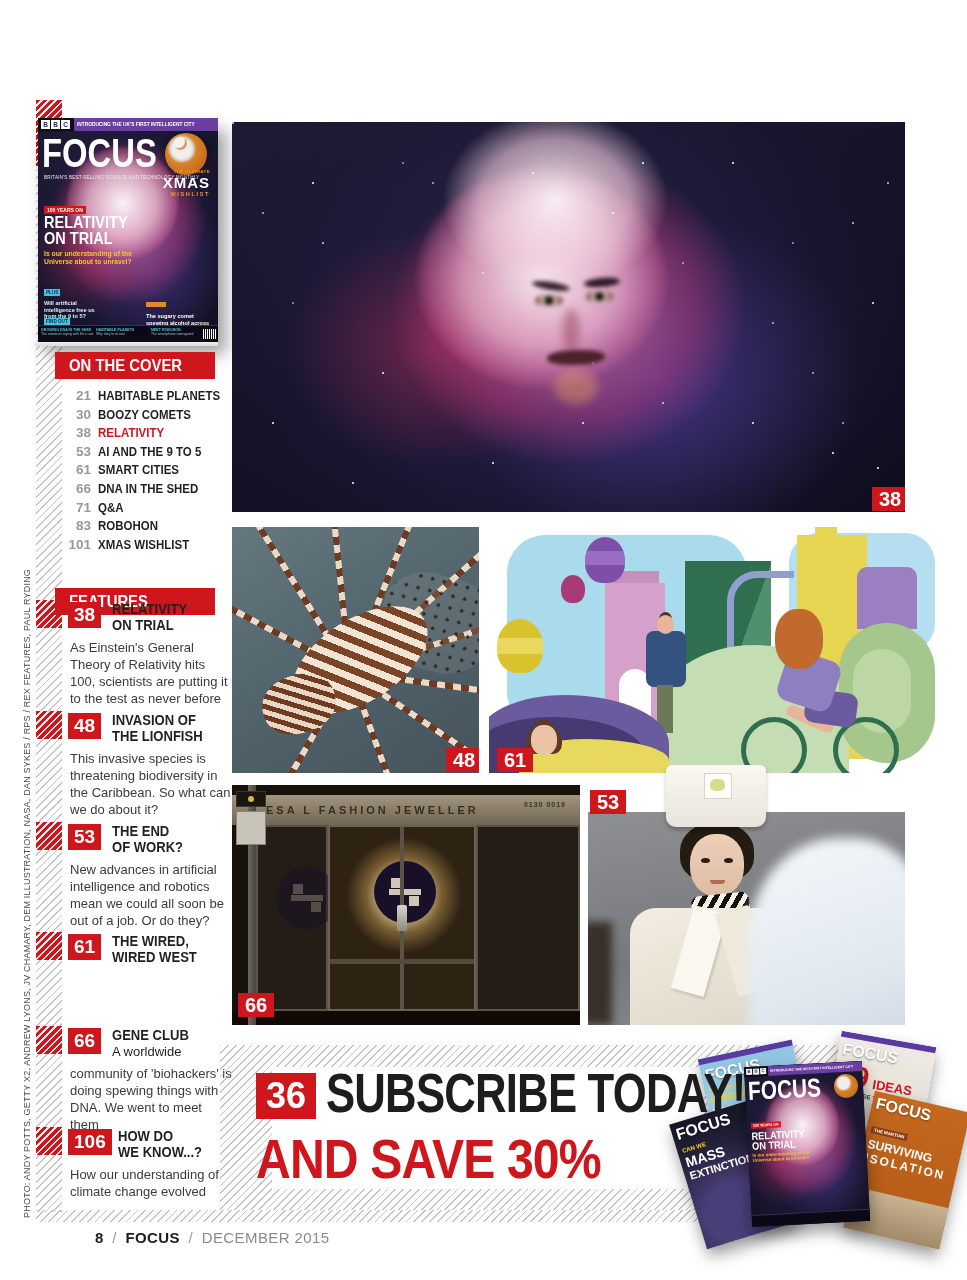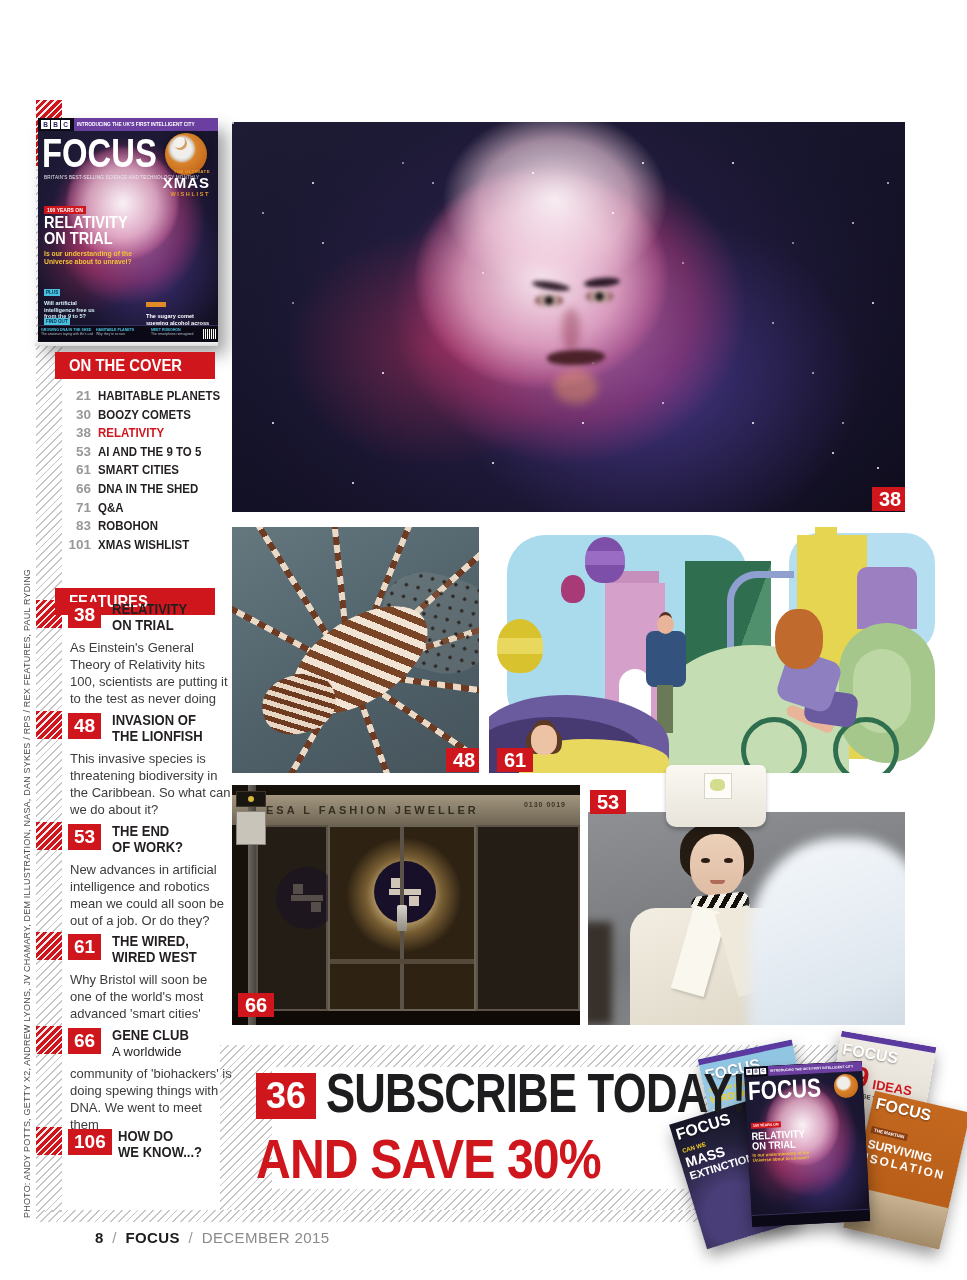--- a/index.html
+++ b/index.html
@@ -326,21 +326,21 @@
   </div>
 
   <div class="abs secbar" style="top:588px;"><span class="cond" style="transform:scaleX(.9);">FEATURES</span></div>
 
   <div class="fb" style="top:600px;">
     <span class="fnum">38</span>
     <div class="ftitle">
       <div><span class="cond" style="transform:scaleX(.9);">RELATIVITY</span></div>
       <div><span class="cond" style="transform:scaleX(.9);">ON TRIAL</span></div>
     </div>
-    <div class="fdesc">As Einstein's General Theory of Relativity hits 100, scientists are putting it to the test as never doing</div>
+    <div class="fdesc">As Einstein's General Theory of Relativity hits 100, scientists are putting it to the test as never before</div>
   </div>
   <div class="fb" style="top:711px;">
     <span class="fnum">48</span>
     <div class="ftitle">
       <div><span class="cond" style="transform:scaleX(.9);">INVASION OF</span></div>
       <div><span class="cond" style="transform:scaleX(.9);">THE LIONFISH</span></div>
     </div>
     <div class="fdesc">This invasive species is threatening biodiversity in the Caribbean. So what can we do about it?</div>
   </div>
   <div class="fb" style="top:822px;">
@@ -350,36 +350,36 @@
       <div><span class="cond" style="transform:scaleX(.9);">OF WORK?</span></div>
     </div>
     <div class="fdesc">New advances in artificial intelligence and robotics mean we could all soon be out of a job. Or do they?</div>
   </div>
   <div class="fb" style="top:932px;">
     <span class="fnum">61</span>
     <div class="ftitle">
       <div><span class="cond" style="transform:scaleX(.9);">THE WIRED,</span></div>
       <div><span class="cond" style="transform:scaleX(.9);">WIRED WEST</span></div>
     </div>
-    <div class="fdesc">Why Bristol will soon be one of the world's most advanced 'smart cities'</div>
   </div>
   <div class="fb" style="top:1026px;">
     <span class="fnum">66</span>
     <div class="ftitle">
       <div><span class="cond" style="transform:scaleX(.9);">GENE CLUB</span></div>
       <div class="t2reg">A worldwide</div>
     </div>
     <div class="fdesc">community of 'biohackers' is doing spewing things with DNA. We went to meet them</div>
   </div>
   <div class="fb" style="top:1127px;">
     <span class="fnum">106</span>
     <div class="ftitle" style="margin-left:63px;">
       <div><span class="cond" style="transform:scaleX(.9);">HOW DO</span></div>
       <div><span class="cond" style="transform:scaleX(.9);">WE KNOW...?</span></div>
     </div>
+    <div class="fdesc">How our understanding of climate change evolved</div>
   </div>
 
   <div class="abs einstein">
     <div class="neb"></div>
     <div class="stars"></div>
     <div class="face browL"></div>
     <div class="face browR"></div>
     <div class="face eyeL"></div>
     <div class="face eyeR"></div>
     <div class="face noseSh"></div>

